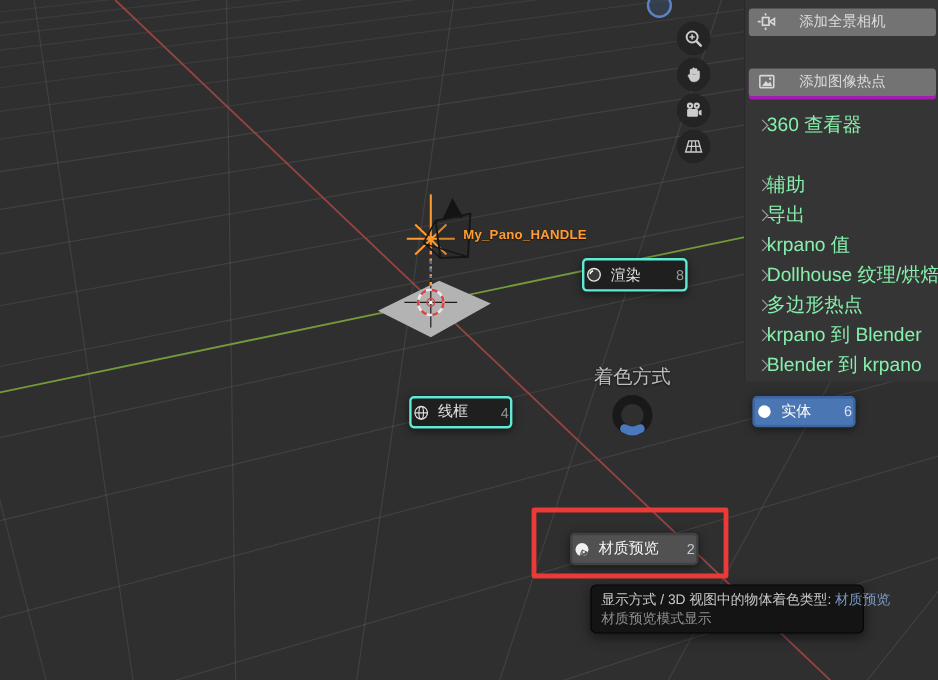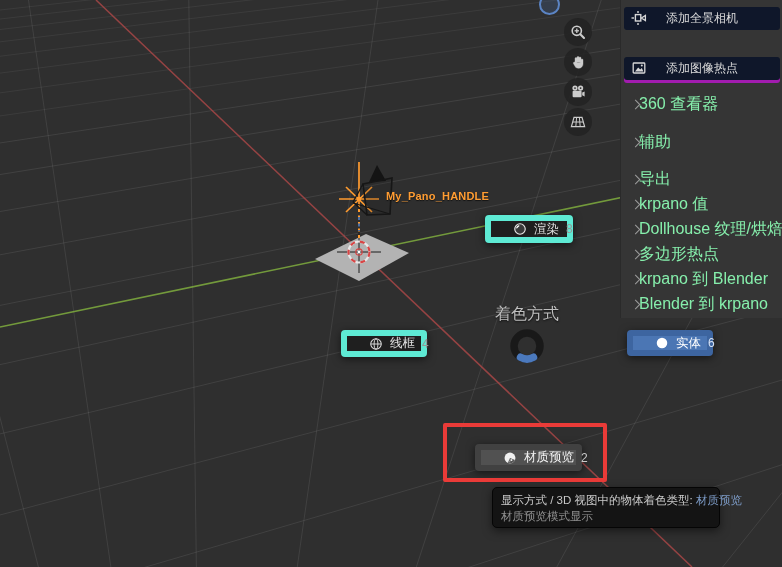--- a/index.html
+++ b/index.html
@@ -29,22 +29,22 @@
   .vtool svg{width:16px;height:16px;}
 
   
   .pie-title{
     position:absolute;left:477px;top:304px;width:100px;text-align:center;
     color:#bfbfbf;font-size:16px;text-shadow:0 1px 2px rgba(0,0,0,.7);
   }
   #pie-donut{position:absolute;left:503px;top:322px;}
   .pie-btn{
     position:absolute;box-sizing:border-box;height:27px;border-radius:4px;
-    display:flex;align-items:center;gap:7px;padding:0 22px;
-    background:#1f1f1f;border:6px solid #5eead4;color:#e4e4e4;
+    display:flex;align-items:center;gap:7px;padding:0 1px;
+    background:#1f1f1f;border:2px solid #5eead4;color:#e4e4e4;
     font-size:12.5px;box-shadow:0 2px 8px rgba(0,0,0,.55);white-space:nowrap;
   }
   .pie-btn .key{margin-left:auto;color:#969696;font-size:12px;}
   .pie-btn svg{width:14px;height:14px;flex:0 0 auto;}
   .pie-btn.sel{background:#4b76b4;border-color:#3d65a0;color:#ffffff;}
   .pie-btn.sel .key{color:#d6e2f5;}
   .pie-btn.hov{background:#515151;border-color:#414141;color:#f4f4f4;}
   .pie-btn.hov .key{color:#c9c9c9;}
   #pie-render{left:485px;top:215px;width:88px;height:28px;}
   #pie-wire{left:341px;top:330px;width:86px;}
@@ -56,21 +56,21 @@
     border:4px solid #ea3b38;border-radius:2px;box-sizing:border-box;
   }
 
   
   .panel{
     position:absolute;left:620px;top:0;width:162px;height:318px;
     background:#353535;border-left:1px solid #2a2a2a;
   }
   .panel-btn{
     position:absolute;left:3px;width:156px;height:23px;border-radius:3px;
-    background:#0f172a;display:flex;align-items:center;justify-content:center;
+    background:#737373;display:flex;align-items:center;justify-content:center;
     color:#dcdcdc;font-size:12px;
   }
   .panel-btn.lighter{background:#a21caf;margin-top:28px;}
   .panel-btn .pbico{position:absolute;left:7px;top:3px;width:16px;height:16px;}
   .sec{
     position:absolute;left:0;width:162px;height:25px;
     display:flex;align-items:center;gap:0;padding-left:11px;box-sizing:border-box;
     color:#86efac;font-size:16px;white-space:nowrap;
   }
   .chev{
@@ -281,21 +281,21 @@
         <polygon points="4,11.6 7.2,7.4 9.2,9.6 10.8,8 12.4,11.6" fill="#d8d8d8"></polygon>
         <circle cx="10.8" cy="5.6" r="1" fill="#d8d8d8"></circle>
       </svg>
       <span>添加图像热点</span>
     </div>
 
     <div class="sec" style="top:92px">
       <span class="chev"></span>
       <span>360 查看器</span>
     </div>
-    <div class="sec" style="top:130px">
+    <div class="sec" style="top:142px">
       <span class="chev"></span>
       <span>辅助</span>
     </div>
     <div class="sec" style="top:167px">
       <span class="chev"></span>
       <span>导出</span>
     </div>
     <div class="sec" style="top:192px">
       <span class="chev"></span>
       <span>krpano 值</span>

